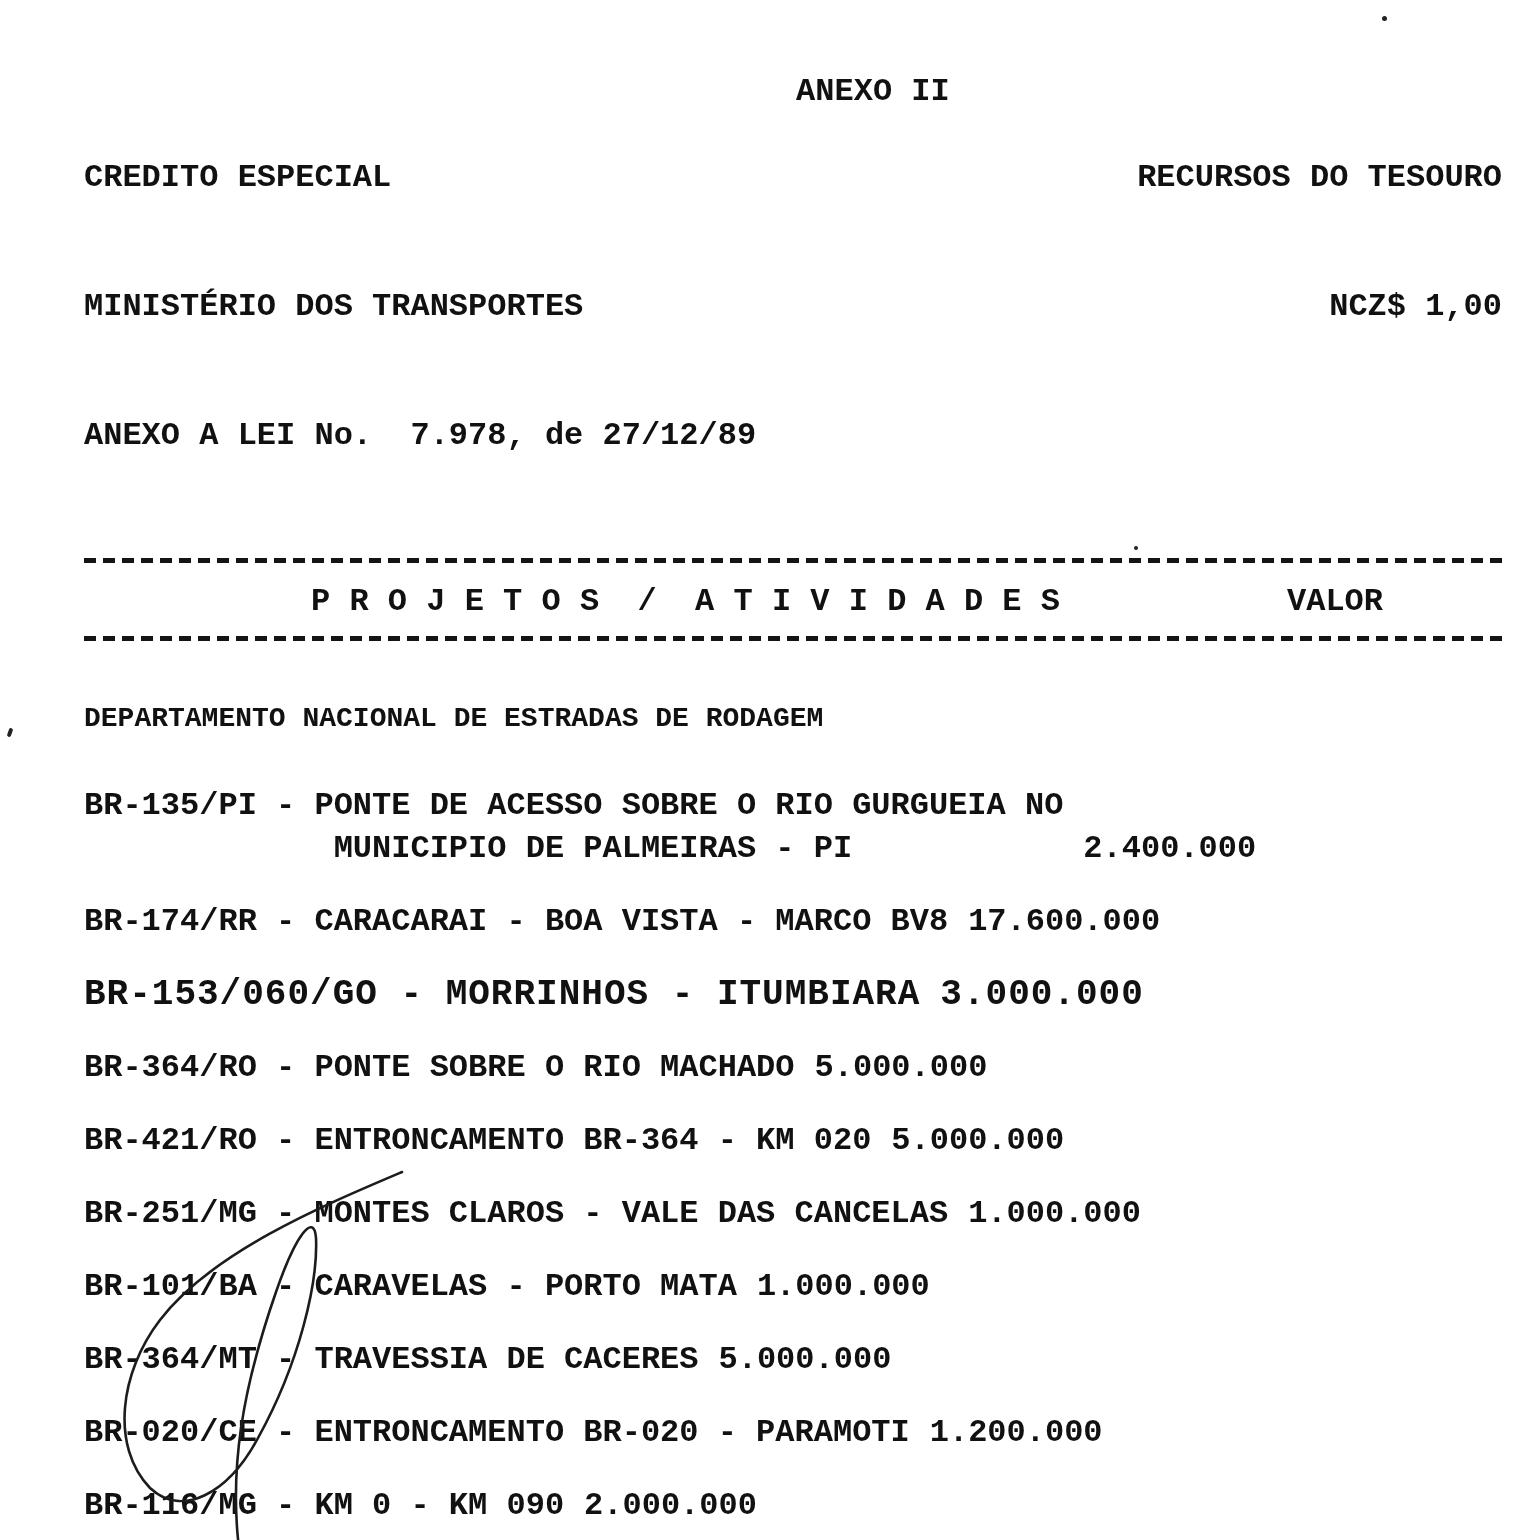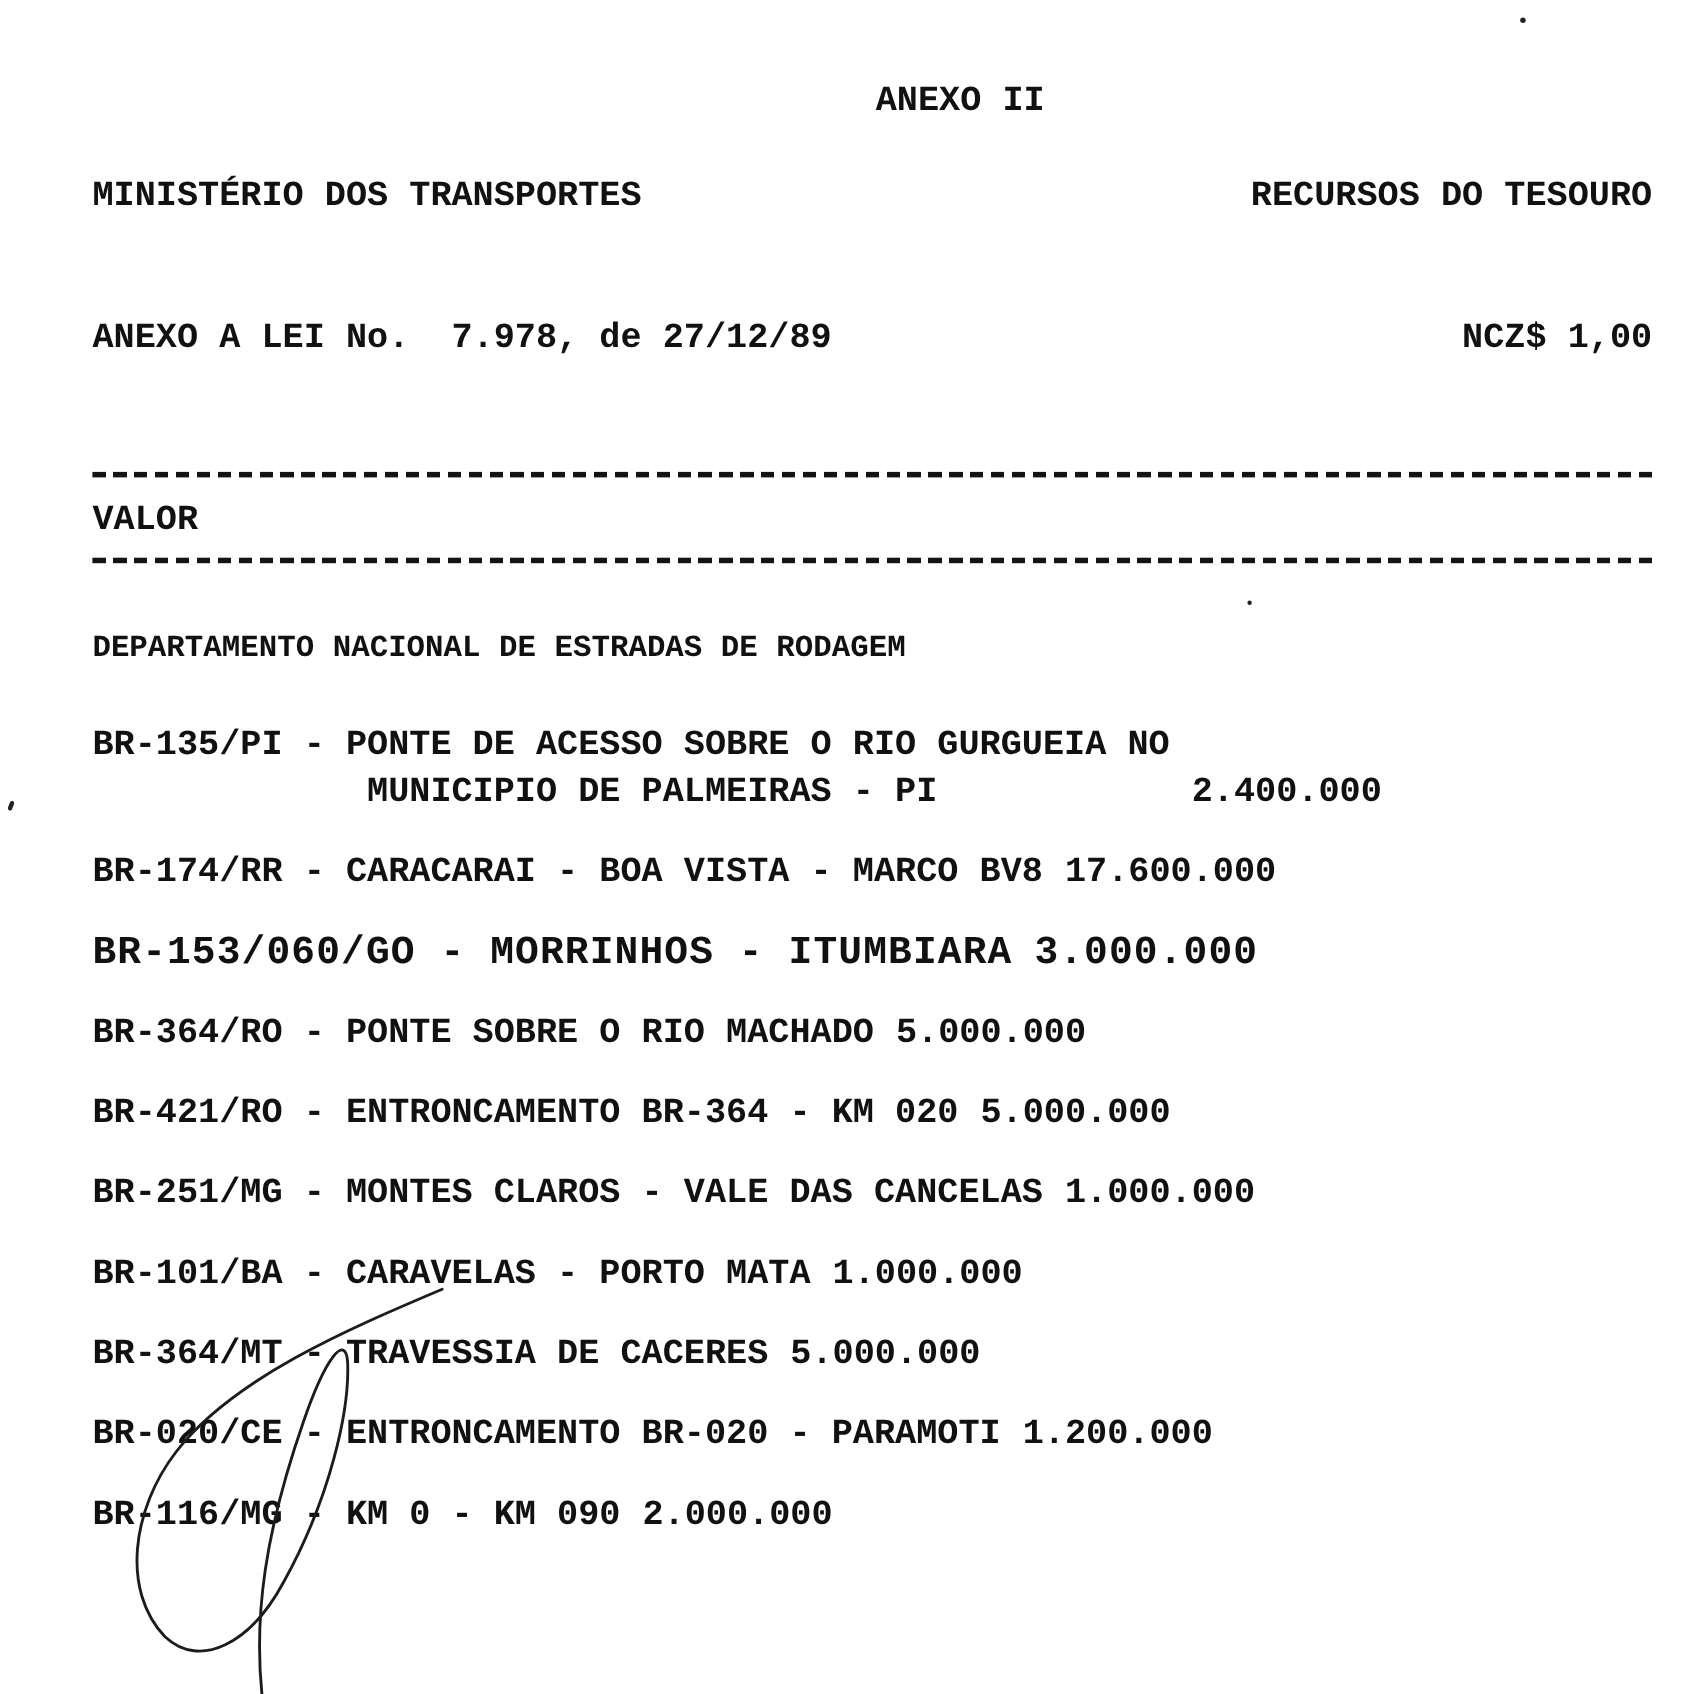--- a/index.html
+++ b/index.html
@@ -85,33 +85,35 @@
   .speck-2 { left: 1134px; top: 546px; width: 4px; height: 4px; }
   .speck-3 { left: 8px; top: 728px; width: 4px; height: 9px; border-radius: 2px; transform: rotate(20deg); }
 </style>
 </head>
 <body>
 
 <div class="page">
 
   <header class="doc-header">
     <div class="h-left">
+      <div>CREDITO ESPECIAL</div>
       <div>MINISTÉRIO DOS TRANSPORTES</div>
       <div>ANEXO A LEI No.  7.978, de 27/12/89</div>
     </div>
     <div class="h-center">ANEXO II</div>
     <div class="h-right">
       <div>RECURSOS DO TESOURO</div>
       <div>NCZ$ 1,00</div>
     </div>
   </header>
 
   <div class="rule rule-1"></div>
 
   <div class="col-header">
+    <div class="col-projects">P R O J E T O S  /  A T I V I D A D E S</div>
     <div class="col-value">VALOR</div>
   </div>
 
   <div class="rule rule-2"></div>
 
   <div class="section-title">DEPARTAMENTO NACIONAL DE ESTRADAS DE RODAGEM</div>
 
   <div class="rows">
     <div class="row">
       <div class="row-label">BR-135/PI - PONTE DE ACESSO SOBRE O RIO GURGUEIA NO

